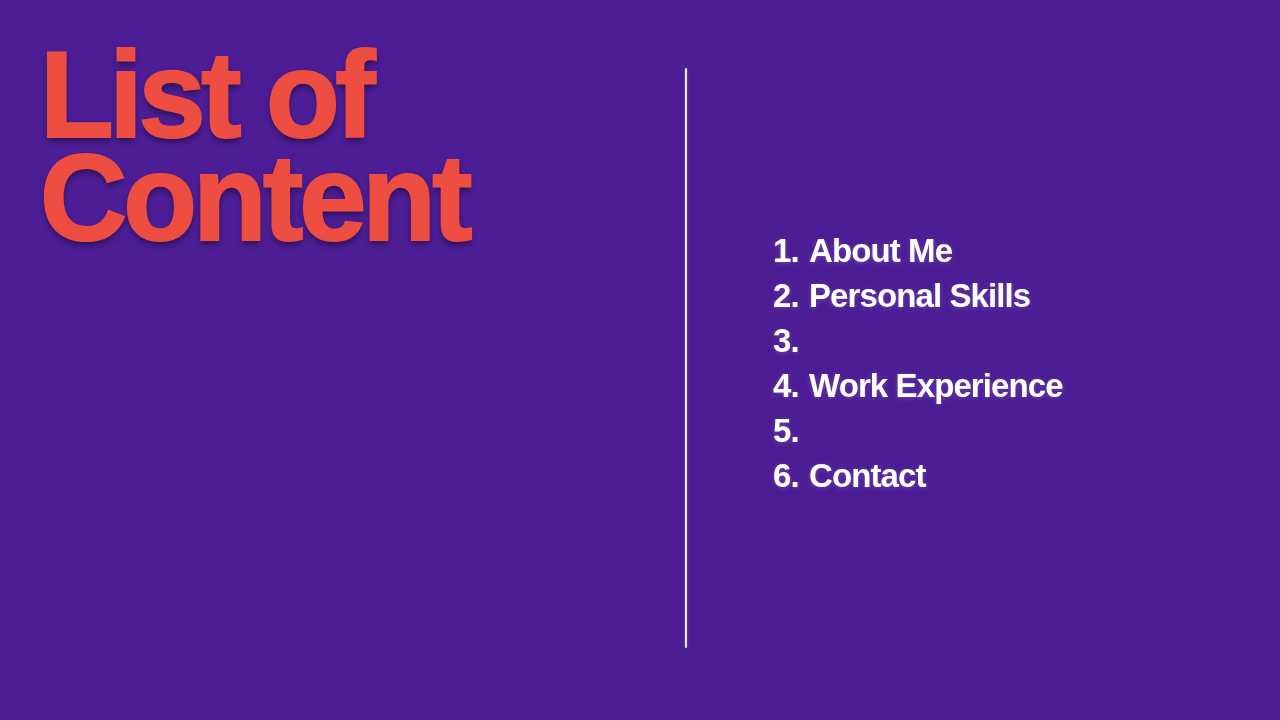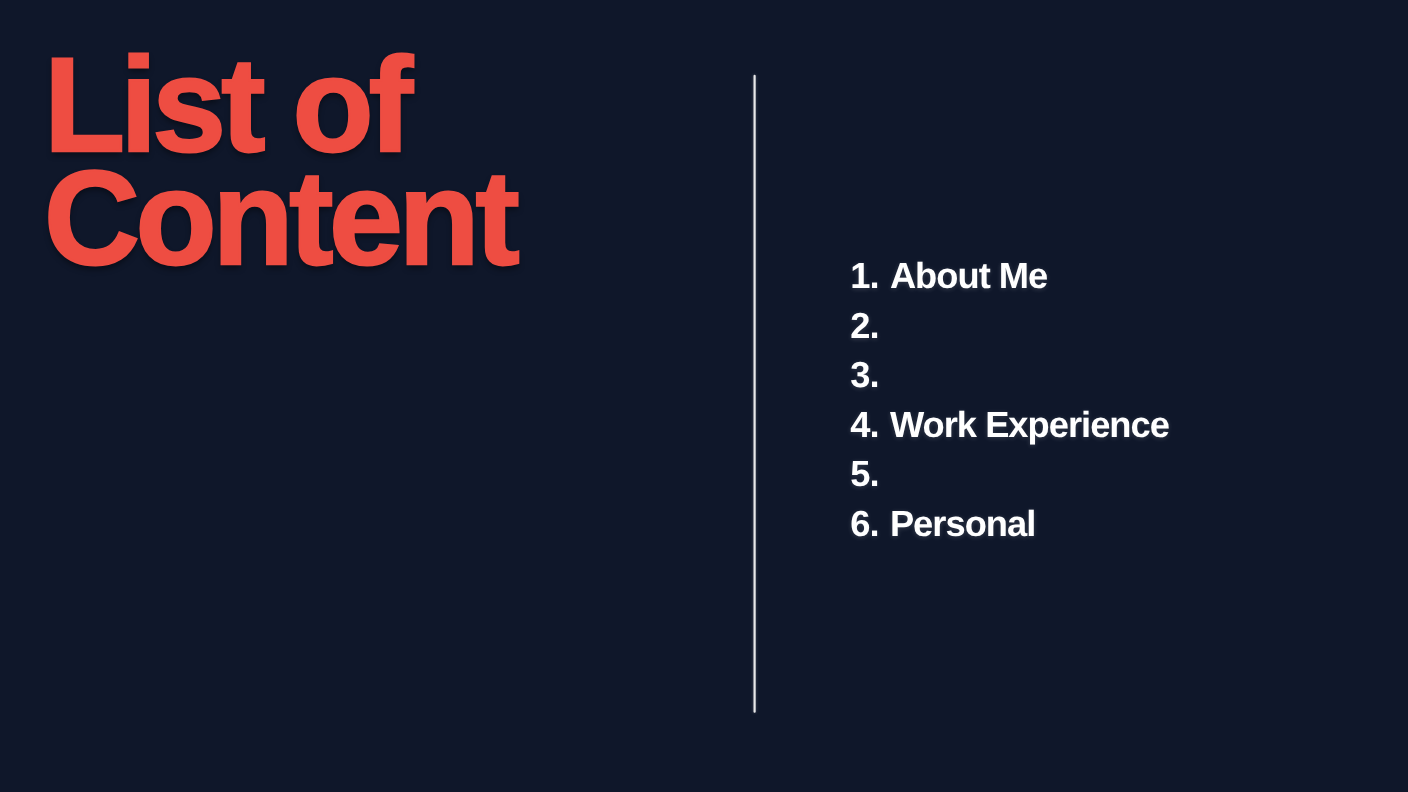--- a/index.html
+++ b/index.html
@@ -12,21 +12,21 @@
     height: 720px;
     overflow: hidden;
     font-family: "Liberation Sans", "DejaVu Sans", sans-serif;
     -webkit-font-smoothing: antialiased;
   }
 
   .slide {
     position: relative;
     width: 1280px;
     height: 720px;
-    background: #0f172a;
+    background: #4c1d95;
     overflow: hidden;
   }
 
   
   .heading-block {
     position: absolute;
     left: 40px;
     top: 44px;
     width: 600px;
   }
@@ -110,30 +110,31 @@
 
   <div class="divider"></div>
 
   <ul class="toc">
     <li class="toc-item">
       <span class="toc-num">1.</span>
       <span class="toc-label">About Me</span>
     </li>
     <li class="toc-item">
       <span class="toc-num">2.</span>
+      <span class="toc-label">Personal Skills</span>
     </li>
     <li class="toc-item">
       <span class="toc-num">3.</span>
     </li>
     <li class="toc-item">
       <span class="toc-num">4.</span>
       <span class="toc-label">Work Experience</span>
     </li>
     <li class="toc-item">
       <span class="toc-num">5.</span>
     </li>
     <li class="toc-item">
       <span class="toc-num">6.</span>
-      <span class="toc-label">Personal</span>
+      <span class="toc-label">Contact</span>
     </li>
   </ul>
 
 </div>
 
 </body></html>

